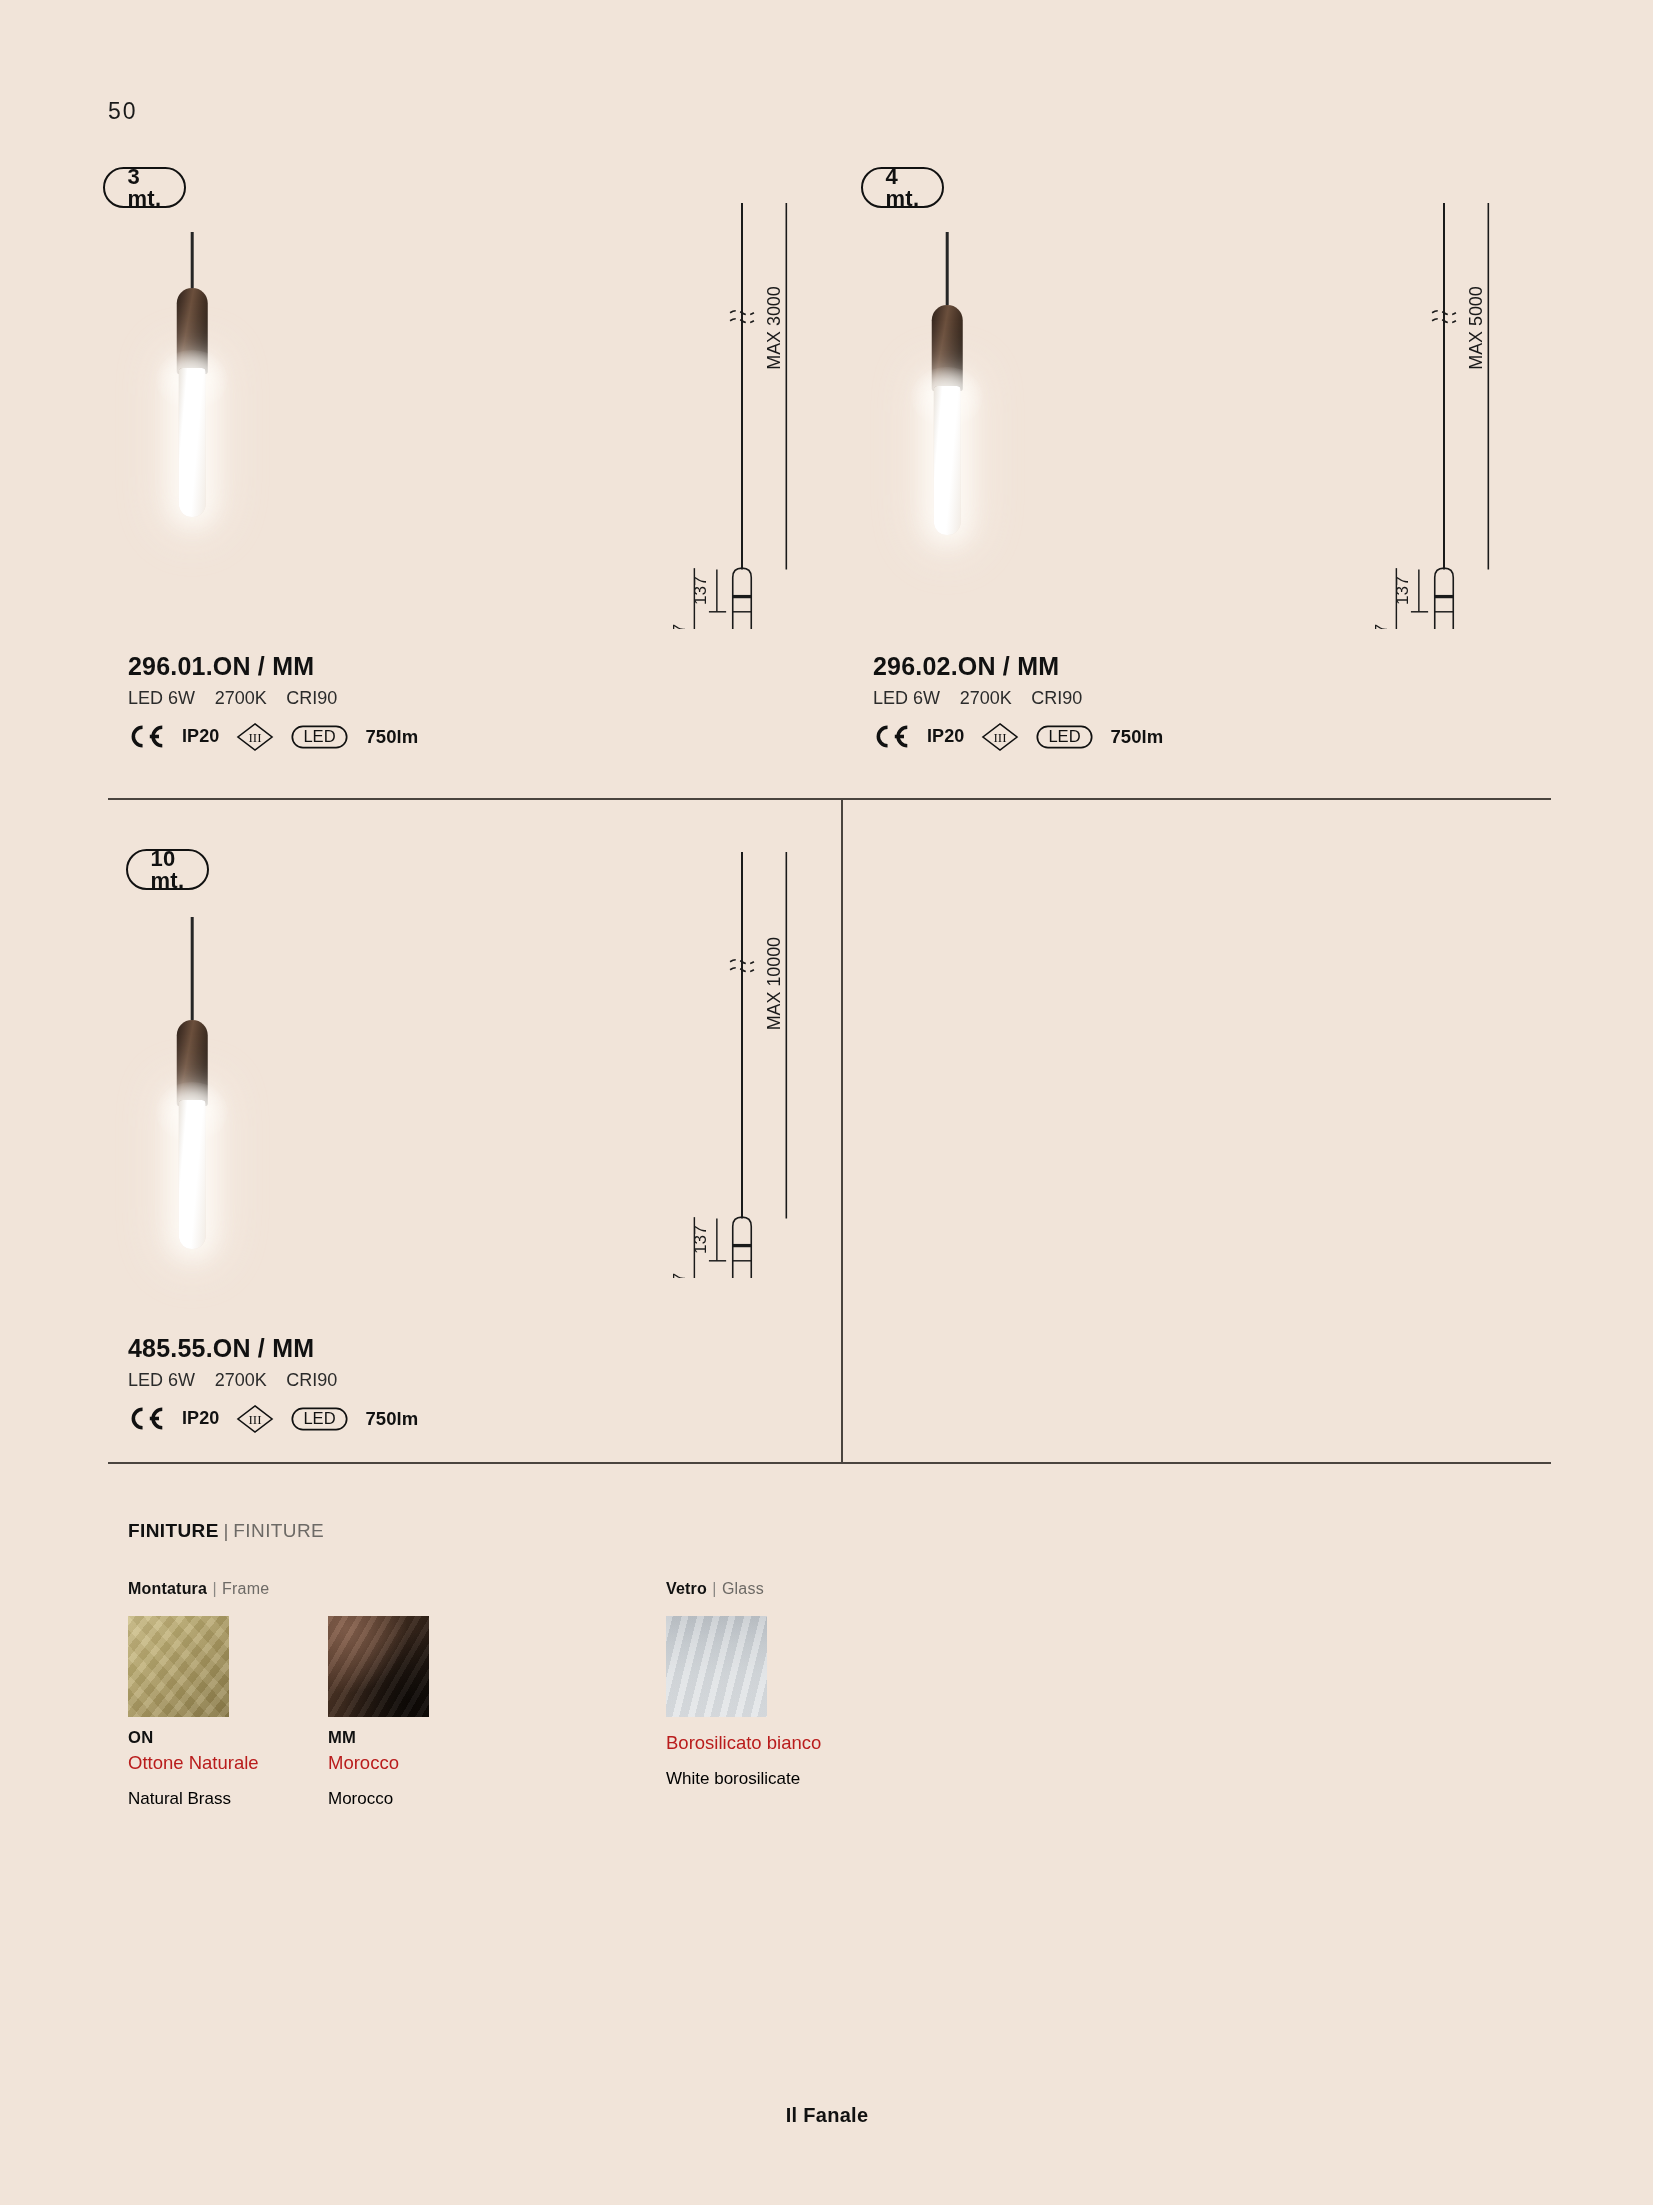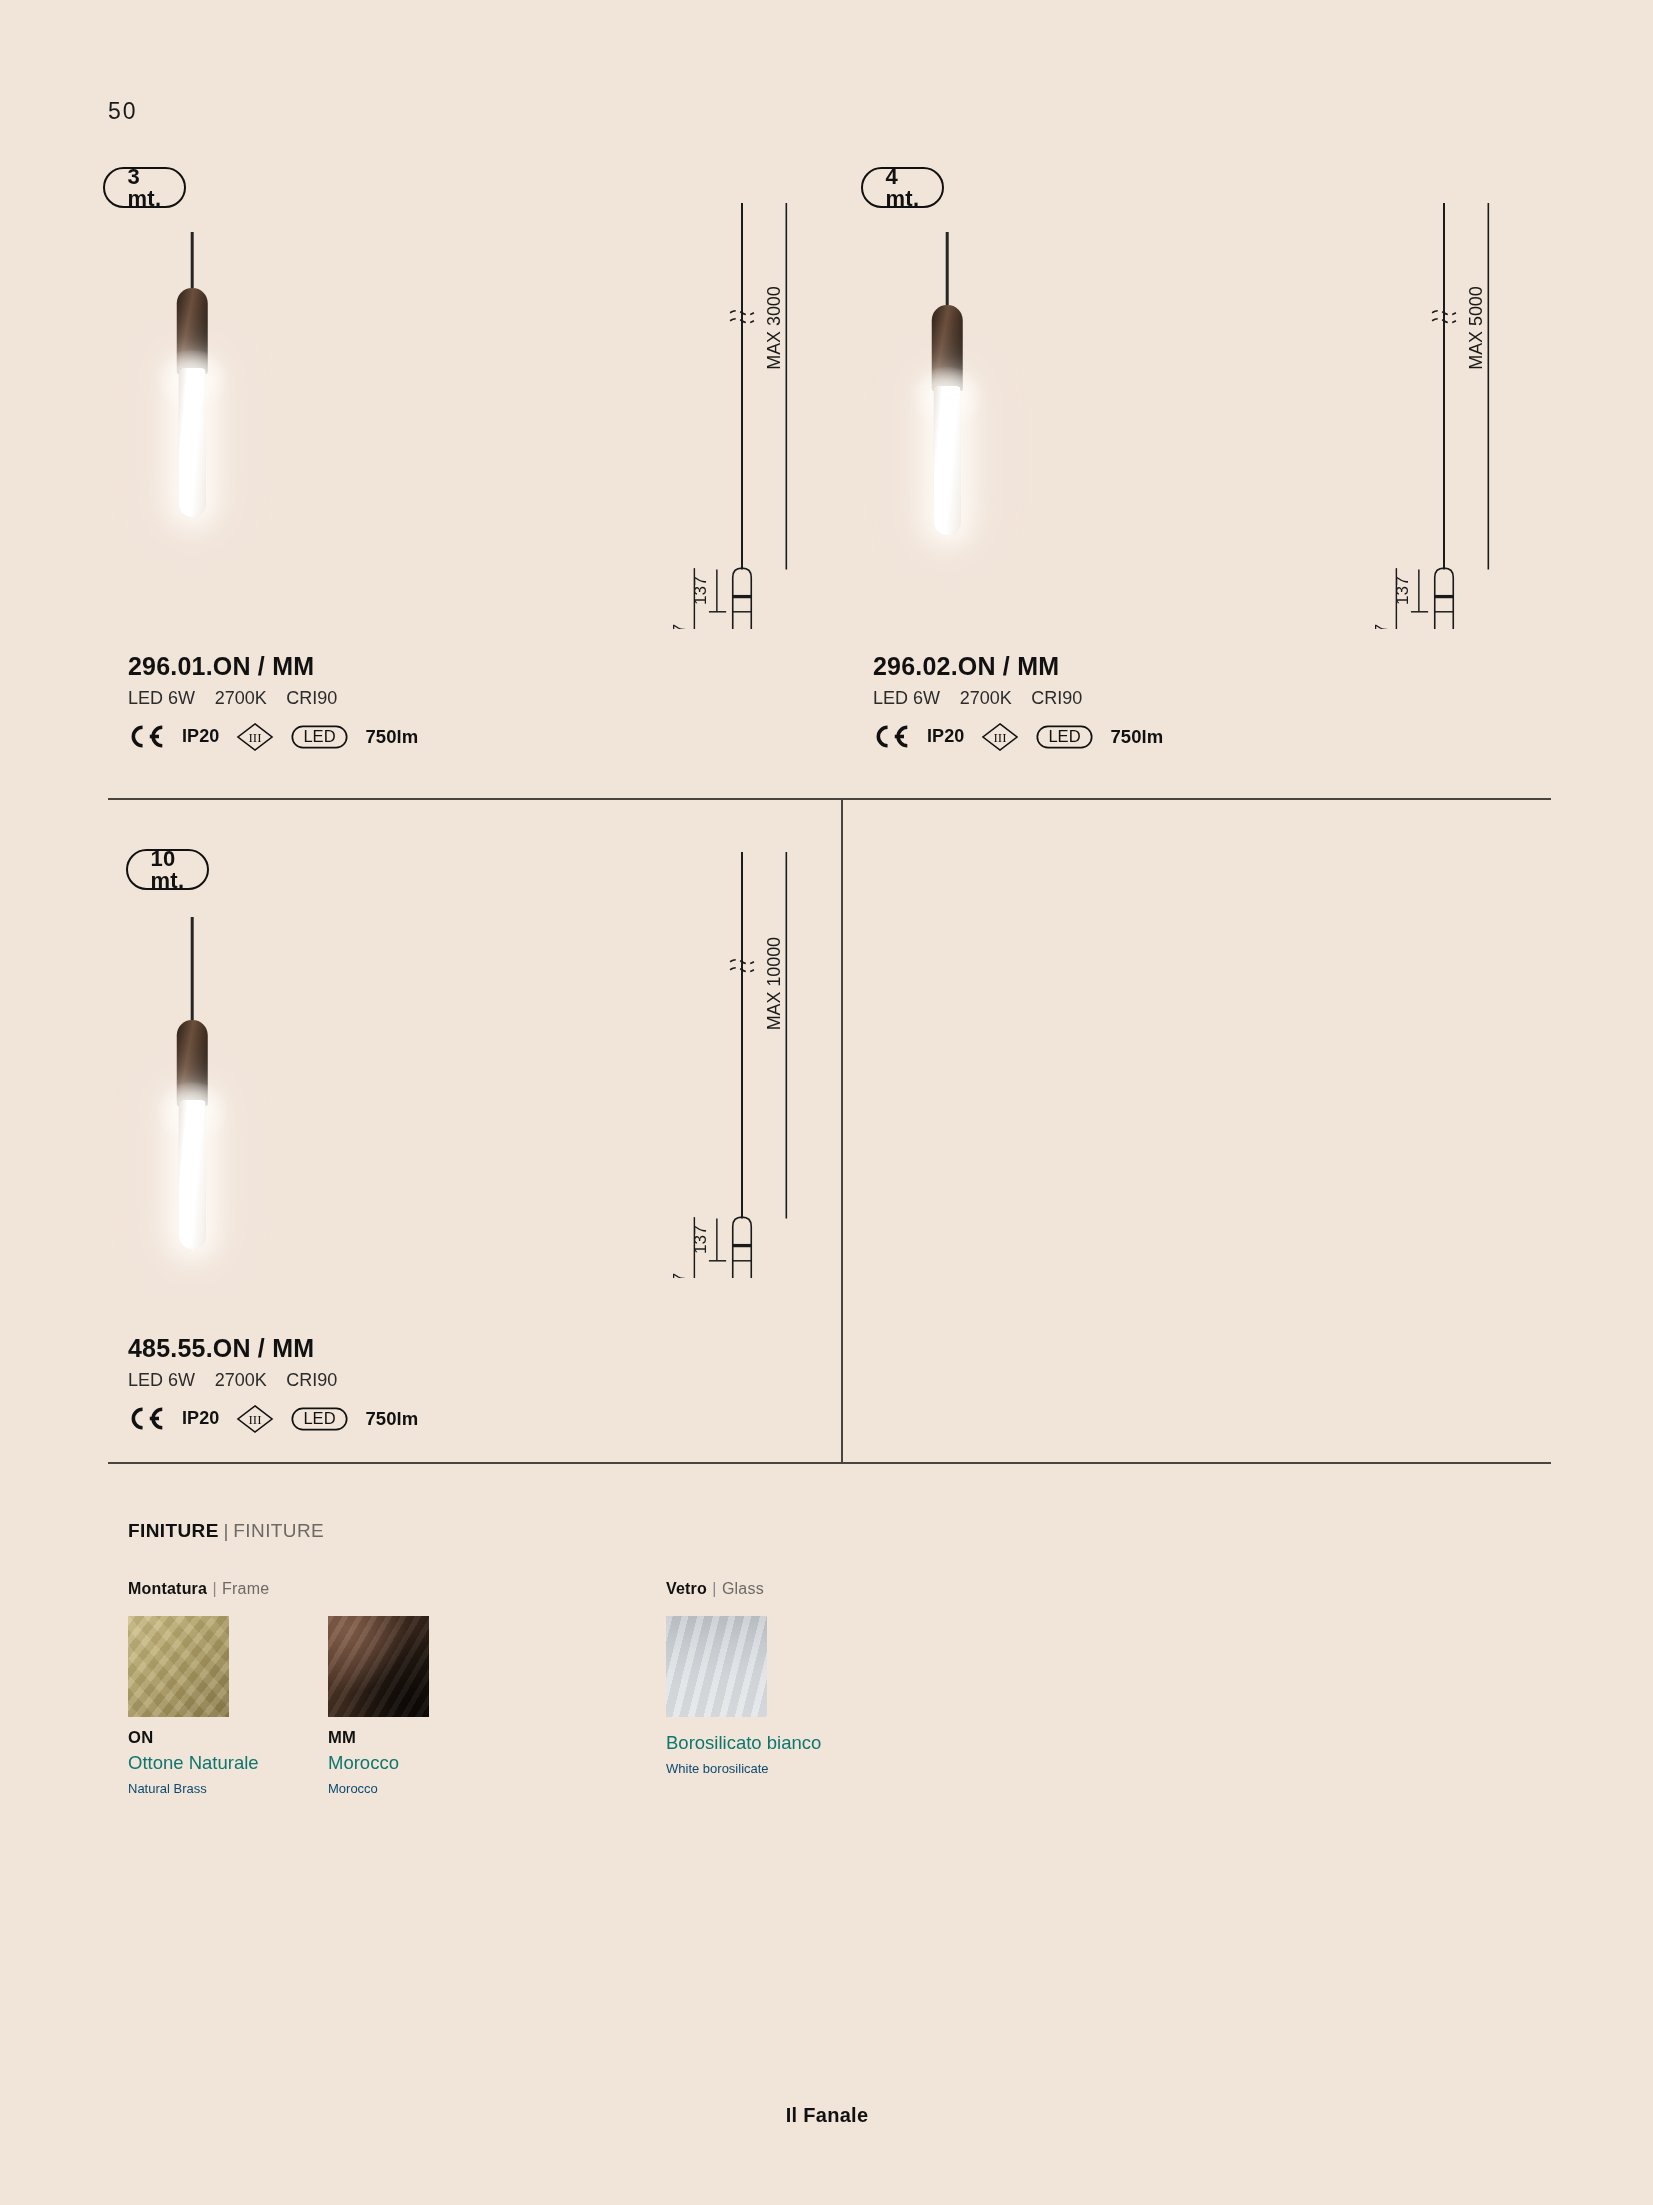--- a/index.html
+++ b/index.html
@@ -218,29 +218,29 @@
   .sw-code {
     font-size: 16.6px;
     font-weight: 700;
     color: #111;
     margin-top: 11.3px;
     letter-spacing: 0.3px;
   }
   .sw-it {
     font-size: 18.5px;
     font-weight: 400;
-    color: #0f766e;
+    color: #b91c1c;
     margin-top: 3.3px;
     white-space: nowrap;
   }
   .sw-en {
-    font-size: 13px;
+    font-size: 17px;
     font-weight: 400;
-    color: #0c4a6e;
-    margin-top: 7px;
+    color: #000000;
+    margin-top: 15px;
     white-space: nowrap;
   }
   .sw-it.nogap { margin-top: 14.6px; }
 
   
   .footer {
     position: absolute;
     left: 0;
     top: 2104px;
     width: 100%;

